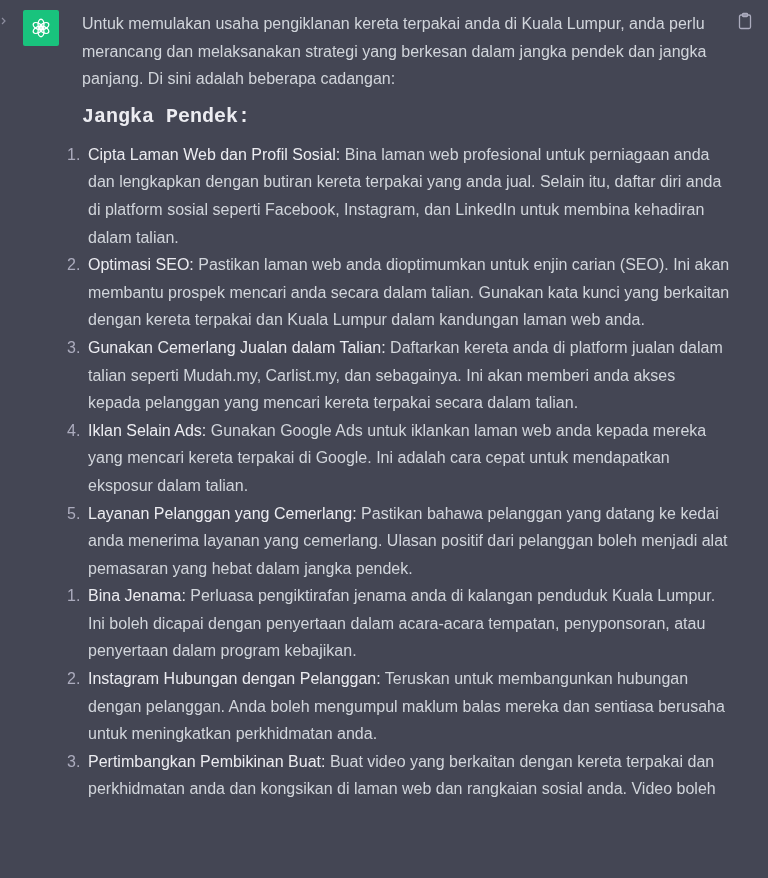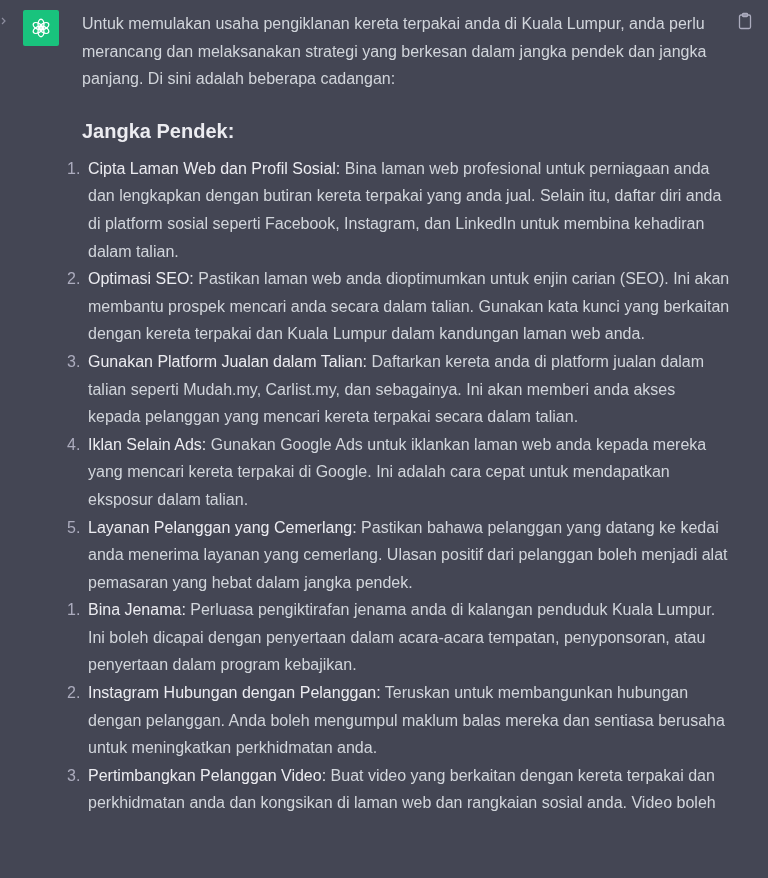--- a/index.html
+++ b/index.html
@@ -26,21 +26,21 @@
   }
   .content {
     position: absolute; left: 82px; top: 10px; width: 650px;
     font-size: 16px; line-height: 27.6px;
   }
   .content p { margin: 0; }
   h3 {
     margin: 0; font-size: 20px; font-weight: bold; color: #ececf1;
     line-height: 28px;
   }
-  .h-pendek { margin-top: 24px; margin-bottom: 10px; }
+  .h-pendek { margin-top: 10px; margin-bottom: 10px; font-family: Liberation Mono, monospace; }
   .h-panjang { margin-top: 26px; margin-bottom: 12px; }
   ol { margin: 0; padding: 0; list-style: none; }
   ol li { position: relative; padding-left: 6px; }
   ol li .num {
     position: absolute; left: -15px; top: 0; color: #acacbe;
   }
   b { color: #ececf1; font-weight: normal; }
 </style>
 </head>
 <body>
@@ -71,23 +71,23 @@
   </svg>
 </div>
 
 <div class="content">
   <p>Untuk memulakan usaha pengiklanan kereta terpakai anda di Kuala Lumpur, anda perlu merancang dan melaksanakan strategi yang berkesan dalam jangka pendek dan jangka panjang. Di sini adalah beberapa cadangan:</p>
 
   <h3 class="h-pendek">Jangka Pendek:</h3>
   <ol>
     <li><span class="num">1.</span><b>Cipta Laman Web dan Profil Sosial:</b><span> Bina laman web profesional untuk perniagaan anda dan lengkapkan dengan butiran kereta terpakai yang anda jual. Selain itu, daftar diri anda di platform sosial seperti Facebook, Instagram, dan LinkedIn untuk membina kehadiran dalam talian.</span></li>
     <li><span class="num">2.</span><b>Optimasi SEO:</b><span> Pastikan laman web anda dioptimumkan untuk enjin carian (SEO). Ini akan membantu prospek mencari anda secara dalam talian. Gunakan kata kunci yang berkaitan dengan kereta terpakai dan Kuala Lumpur dalam kandungan laman web anda.</span></li>
-    <li><span class="num">3.</span><b>Gunakan Platform Jualan dalam Talian:</b><span> Daftarkan kereta anda di platform jualan dalam talian seperti Mudah.my, Carlist.my, dan sebagainya. Ini akan memberi anda akses kepada pelanggan yang mencari kereta terpakai secara dalam talian.</span></li>
+    <li><span class="num">3.</span><b>Gunakan Cemerlang Jualan dalam Talian:</b><span> Daftarkan kereta anda di platform jualan dalam talian seperti Mudah.my, Carlist.my, dan sebagainya. Ini akan memberi anda akses kepada pelanggan yang mencari kereta terpakai secara dalam talian.</span></li>
     <li><span class="num">4.</span><b>Iklan Selain Ads:</b><span> Gunakan Google Ads untuk iklankan laman web anda kepada mereka yang mencari kereta terpakai di Google. Ini adalah cara cepat untuk mendapatkan eksposur dalam talian.</span></li>
     <li><span class="num">5.</span><b>Layanan Pelanggan yang Cemerlang:</b><span> Pastikan bahawa pelanggan yang datang ke kedai anda menerima layanan yang cemerlang. Ulasan positif dari pelanggan boleh menjadi alat pemasaran yang hebat dalam jangka pendek.</span></li>
   </ol>
 
   <ol>
     <li><span class="num">1.</span><b>Bina Jenama:</b><span> Perluasa pengiktirafan jenama anda di kalangan penduduk Kuala Lumpur. Ini boleh dicapai dengan penyertaan dalam acara-acara tempatan, penyponsoran, atau penyertaan dalam program kebajikan.</span></li>
     <li><span class="num">2.</span><b>Instagram Hubungan dengan Pelanggan:</b><span> Teruskan untuk membangunkan hubungan dengan pelanggan. Anda boleh mengumpul maklum balas mereka dan sentiasa berusaha untuk meningkatkan perkhidmatan anda.</span></li>
-    <li><span class="num">3.</span><b>Pertimbangkan Pelanggan Video:</b><span> Buat video yang berkaitan dengan kereta terpakai dan perkhidmatan anda dan kongsikan di laman web dan rangkaian sosial anda. Video boleh</span></li>
+    <li><span class="num">3.</span><b>Pertimbangkan Pembikinan Buat:</b><span> Buat video yang berkaitan dengan kereta terpakai dan perkhidmatan anda dan kongsikan di laman web dan rangkaian sosial anda. Video boleh</span></li>
   </ol>
 </div>
 
 </body></html>

